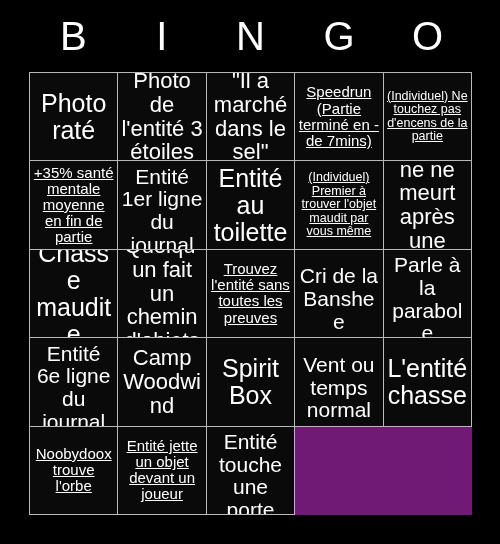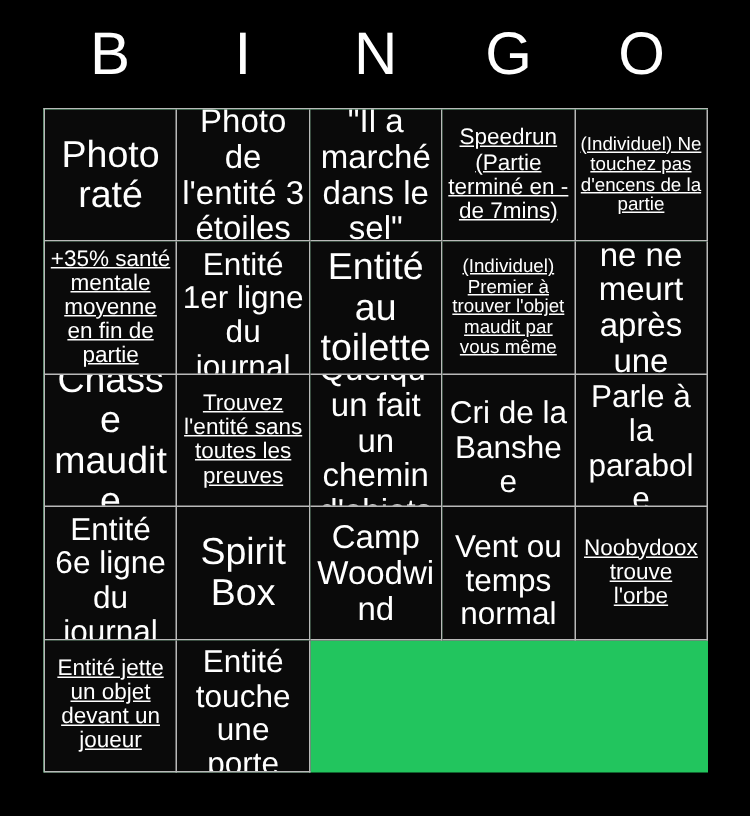--- a/index.html
+++ b/index.html
@@ -39,21 +39,21 @@
   }
   .grid {
     width: 443px;
     height: 443px;
     border-top: 1px solid #b9b9b9;
     border-left: 1px solid #b9b9b9;
     box-sizing: border-box;
     display: grid;
     grid-template-columns: repeat(5, 1fr);
     grid-template-rows: repeat(5, 1fr);
-    background: #22c55e;
+    background: #701a75;
   }
   .cell {
     border-right: 1px solid #b9b9b9;
     border-bottom: 1px solid #b9b9b9;
     box-sizing: border-box;
     display: flex;
     align-items: center;
     justify-content: center;
     text-align: center;
     padding: 2px 3px;
@@ -116,45 +116,48 @@
     <div class="cell fs-s">
         <span class="cell-text">(Individuel) Premier à trouver l'objet maudit par vous même</span>
       </div>
 
     <div class="cell fs-l">
         <span class="cell-text">Personne ne meurt après une chasse</span>
       </div>
     <div class="cell fs-xxl">
         <span class="cell-text">Chasse maudite</span>
       </div>
+    <div class="cell fs-l">
+        <span class="cell-text">Quelqu'un fait un chemin d'objets</span>
+      </div>
     <div class="cell fs-m">
         <span class="cell-text">Trouvez l'entité sans toutes les preuves</span>
-      </div>
-    <div class="cell fs-l">
-        <span class="cell-text">Quelqu'un fait un chemin d'objets</span>
       </div>
     <div class="cell fs-xl">
         <span class="cell-text">Cri de la Banshee</span>
       </div>
 
     <div class="cell fs-xl">
         <span class="cell-text">Parle à la parabole</span>
       </div>
     <div class="cell fs-xl">
         <span class="cell-text">Entité 6e ligne du journal</span>
       </div>
+    <div class="cell fs-l">
+        <span class="cell-text">Camp Woodwind</span>
+      </div>
     <div class="cell fs-xxl">
         <span class="cell-text">Spirit Box</span>
-      </div>
-    <div class="cell fs-l">
-        <span class="cell-text">Camp Woodwind</span>
       </div>
 
     <div class="cell fs-xl">
         <span class="cell-text">Vent ou temps normal</span>
+      </div>
+    <div class="cell fs-xxl">
+        <span class="cell-text">L'entité chasse</span>
       </div>
     <div class="cell fs-m">
         <span class="cell-text">Noobydoox trouve l'orbe</span>
       </div>
     <div class="cell fs-m">
         <span class="cell-text">Entité jette un objet devant un joueur</span>
       </div>
     <div class="cell fs-xl">
         <span class="cell-text">Entité touche une porte</span>
       </div>

